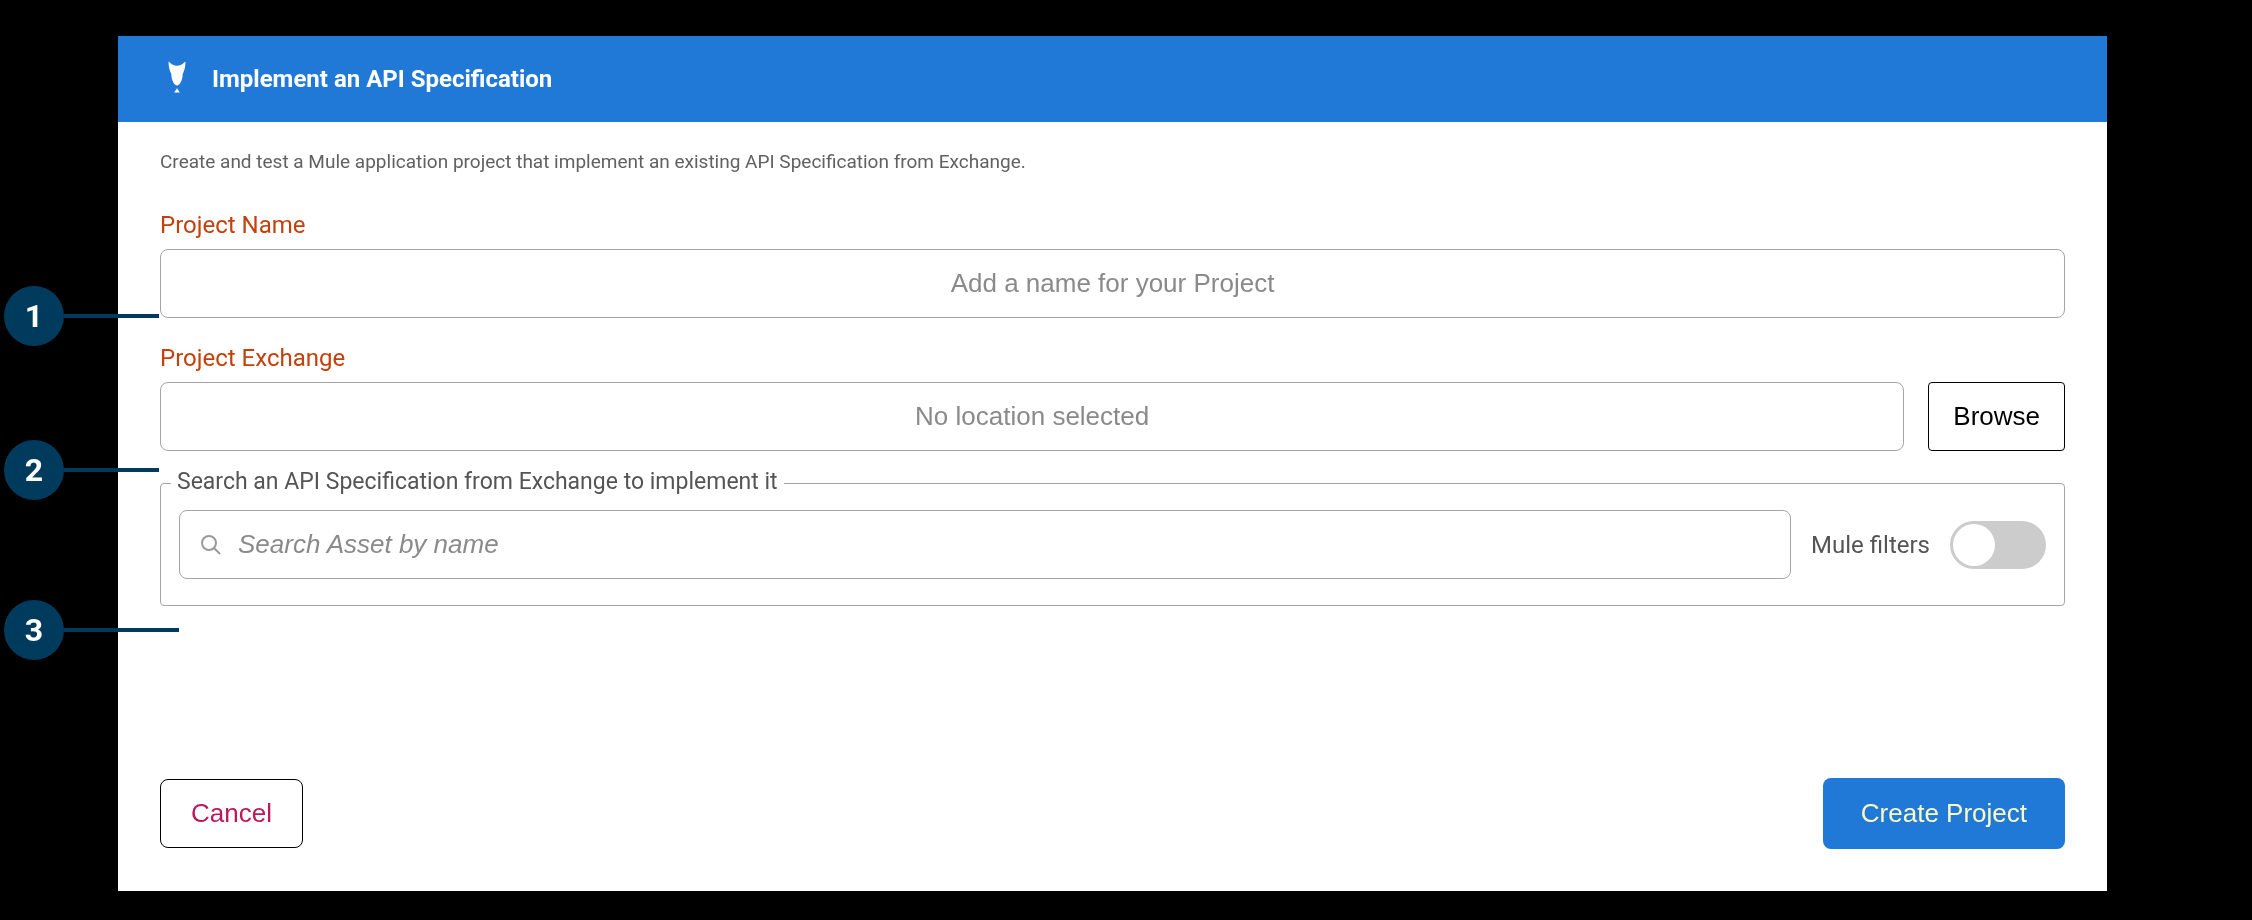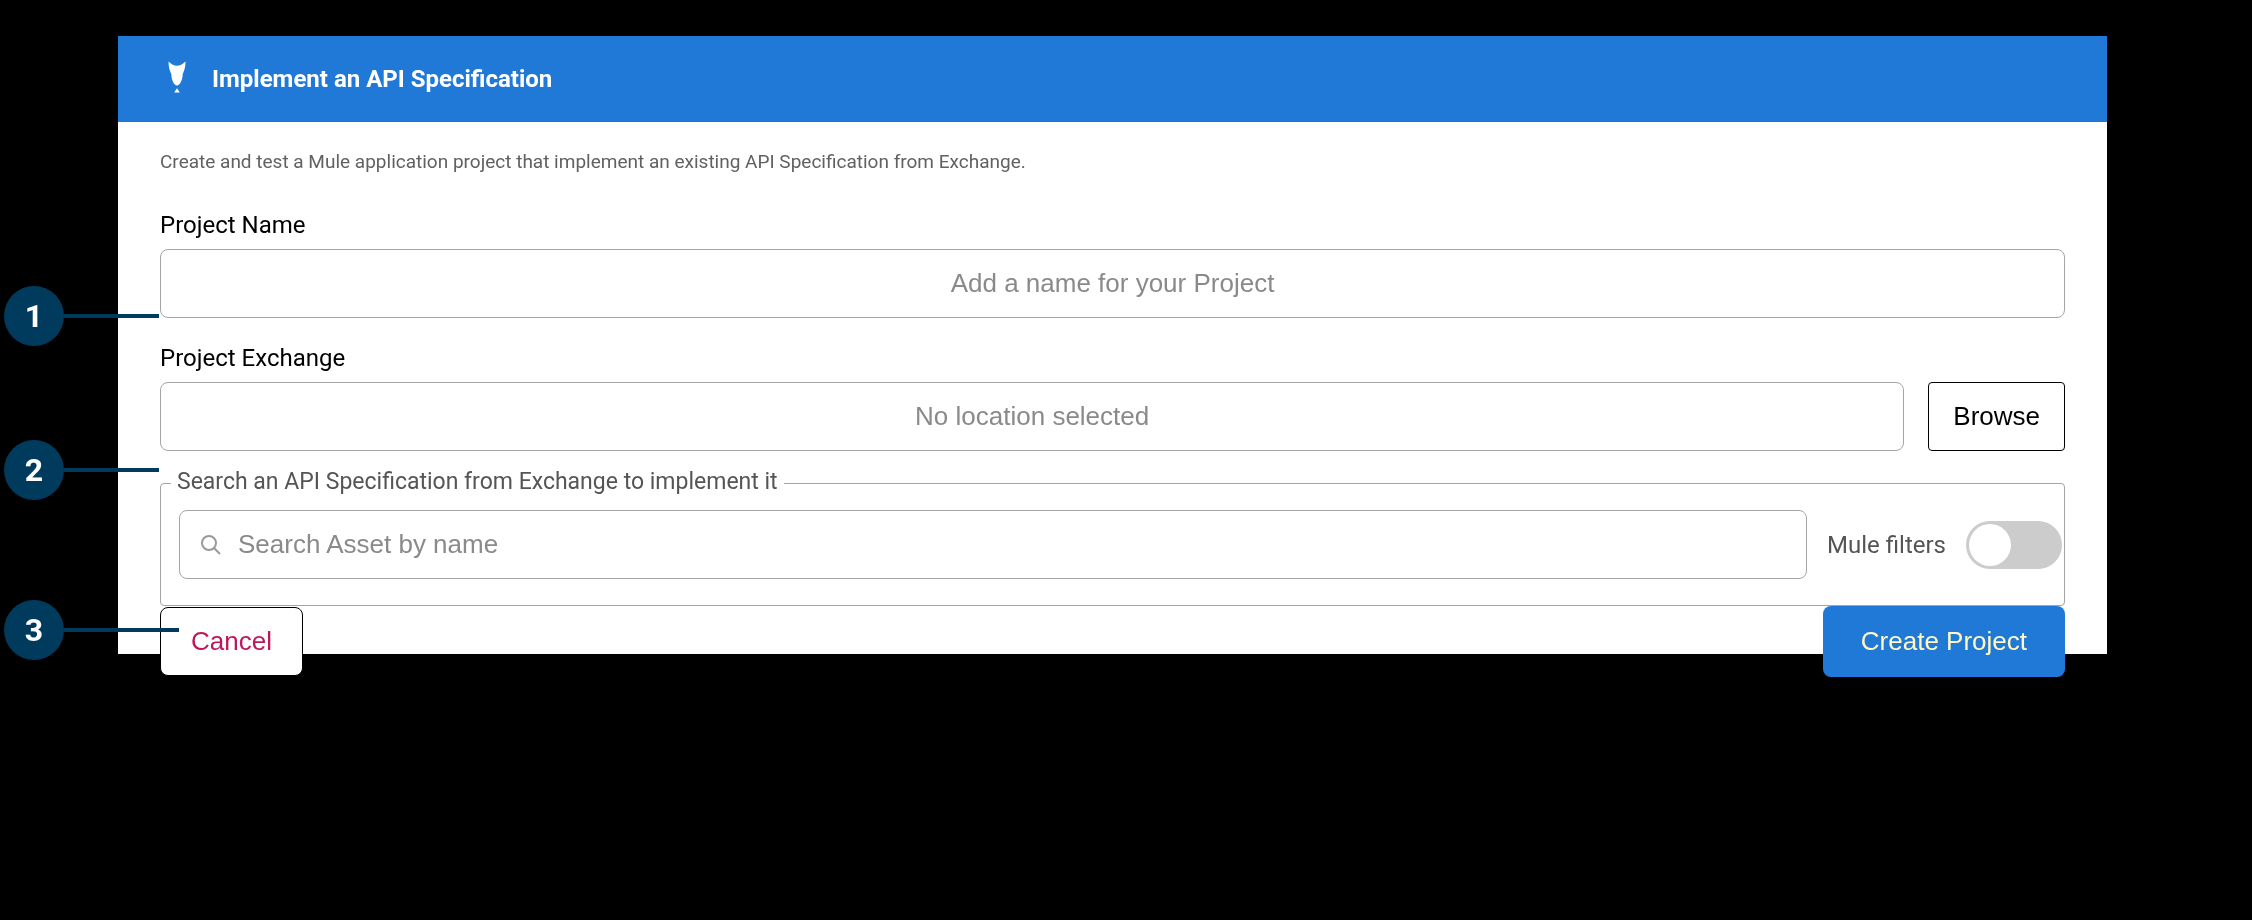--- a/index.html
+++ b/index.html
@@ -12,21 +12,21 @@
       background: #000;
       width: 2252px;
       height: 920px;
       position: relative;
     }
     .dialog {
       position: absolute;
       left: 118px;
       top: 36px;
       width: 1989px;
-      height: 618px;
+      height: 855px;
       background: #fff;
       display: flex;
       flex-direction: column;
     }
     .header {
       background: #2079d6;
       padding: 24px 42px;
       display: flex;
       align-items: center;
       gap: 18px;
@@ -47,21 +47,21 @@
     }
     .description {
       color: #616161;
       font-size: 19px;
       margin-bottom: 38px;
     }
     .field-group {
       margin-bottom: 26px;
     }
     .field-label {
-      color: #000000;
+      color: #c2410c;
       font-size: 24px;
       margin-bottom: 10px;
       display: block;
     }
     .text-input {
       width: 100%;
       border: 1px solid #a5a5a5;
       border-radius: 8px;
       padding: 18px 22px;
       font-size: 26px;
@@ -86,21 +86,21 @@
       border-radius: 4px;
       background: #fff;
       padding: 0 24px;
       font-size: 26px;
       cursor: pointer;
       color: #000;
     }
     .fieldset {
       border: 1px solid #a5a5a5;
       border-radius: 4px;
-      padding: 26px 2px 26px 18px;
+      padding: 26px 18px 26px 18px;
       position: relative;
       margin-top: 32px;
     }
     .fieldset-legend {
       position: absolute;
       top: -16px;
       left: 10px;
       background: #fff;
       padding: 0 6px;
       color: #555;
@@ -135,20 +135,21 @@
     }
     .search-input {
       width: 100%;
       border: 1px solid #a5a5a5;
       border-radius: 8px;
       padding: 18px 22px 18px 58px;
       font-size: 26px;
       color: #333;
       outline: none;
       background: #fff;
+      font-style: italic;
     }
     .search-input::placeholder {
       color: #8a8a8a;
     }
     .filter-label {
       color: #555;
       font-size: 24px;
       white-space: nowrap;
     }
     .toggle {

